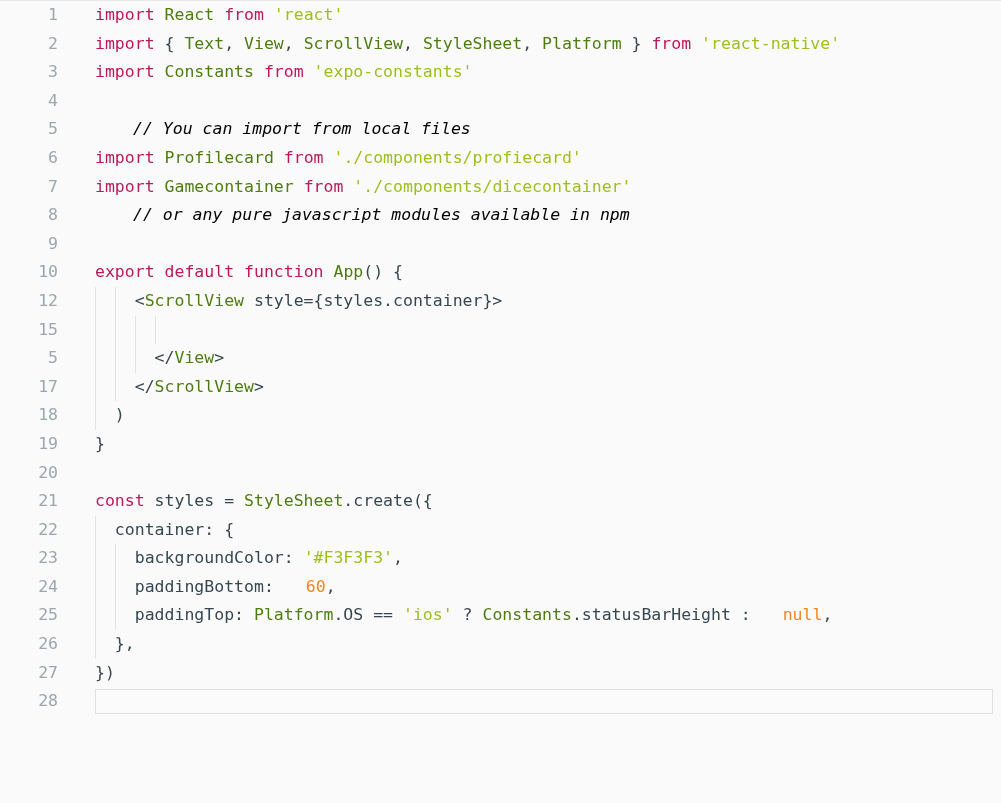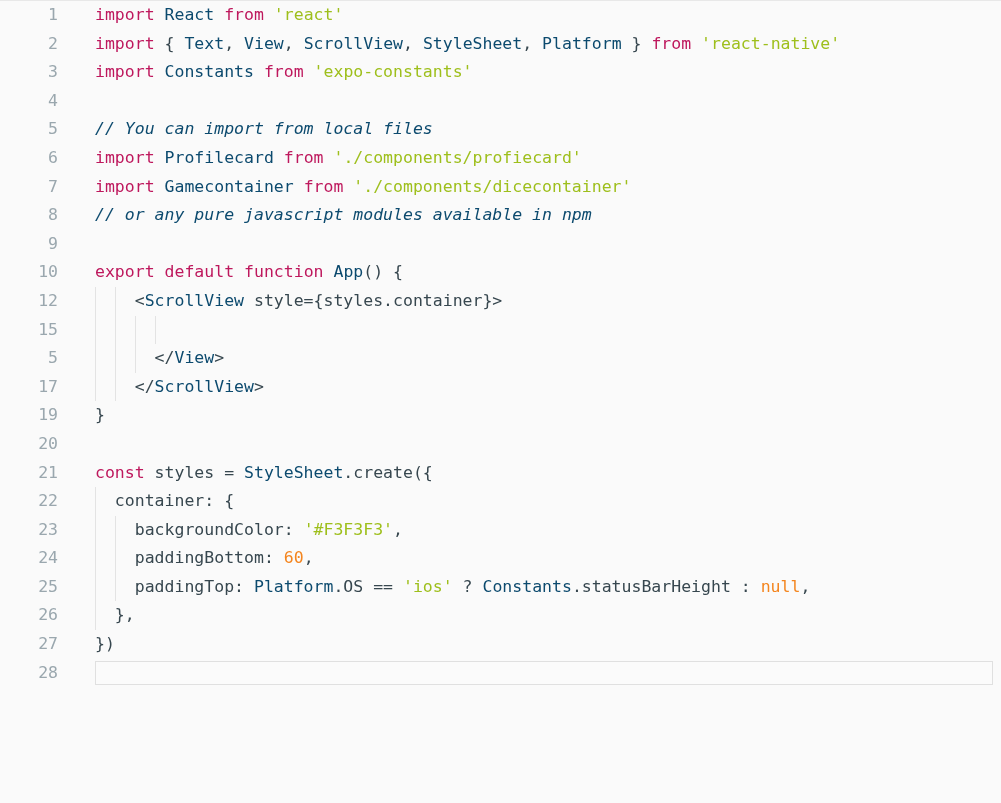--- a/index.html
+++ b/index.html
@@ -72,24 +72,24 @@
   .guide {
     position: absolute;
     top: 0;
     height: 28.6px;
     width: 1px;
     background: #e3e3e3;
   }
 
   
   .t-kw   { color: #be185d; }
-  .t-id   { color: #0c4a6e; }
+  .t-id   { color: #4d7c0f; }
   .t-str  { color: #9ebf1c; }
-  .t-num  { color: #f4851e; }
-  .t-com  { color: #0c4a6e; font-style: italic; }
+  .t-num  { color: #f4851e; margin-left: 22px; }
+  .t-com  { color: #000000; font-style: italic; margin-left: 38px; }
   .t-pln  { color: #37474f; }
   .t-pun  { color: #37474f; }
 </style>
 </head>
 <body>
 
 <div id="editor">
   <div class="code-lines">
       <div class="line"><span class="lnum">1</span><span class="code"><span class="t-kw">import</span><span class="t-pln"> </span><span class="t-id">React</span><span class="t-pln"> </span><span class="t-kw">from</span><span class="t-pln"> </span><span class="t-str">'react'</span></span></div>
       <div class="line"><span class="lnum">2</span><span class="code"><span class="t-kw">import</span><span class="t-pln"> { </span><span class="t-id">Text</span><span class="t-pln">, </span><span class="t-id">View</span><span class="t-pln">, </span><span class="t-id">ScrollView</span><span class="t-pln">, </span><span class="t-id">StyleSheet</span><span class="t-pln">, </span><span class="t-id">Platform</span><span class="t-pln"> } </span><span class="t-kw">from</span><span class="t-pln"> </span><span class="t-str">'react-native'</span></span></div>
@@ -98,20 +98,21 @@
       <div class="line"><span class="lnum">5</span><span class="code"><span class="t-com">// You can import from local files</span></span></div>
       <div class="line"><span class="lnum">6</span><span class="code"><span class="t-kw">import</span><span class="t-pln"> </span><span class="t-id">Profilecard</span><span class="t-pln"> </span><span class="t-kw">from</span><span class="t-pln"> </span><span class="t-str">'./components/profiecard'</span></span></div>
       <div class="line"><span class="lnum">7</span><span class="code"><span class="t-kw">import</span><span class="t-pln"> </span><span class="t-id">Gamecontainer</span><span class="t-pln"> </span><span class="t-kw">from</span><span class="t-pln"> </span><span class="t-str">'./components/dicecontainer'</span></span></div>
       <div class="line"><span class="lnum">8</span><span class="code"><span class="t-com">// or any pure javascript modules available in npm</span></span></div>
       <div class="line"><span class="lnum">9</span><span class="code"></span></div>
       <div class="line"><span class="lnum">10</span><span class="code"><span class="t-kw">export</span><span class="t-pln"> </span><span class="t-kw">default</span><span class="t-pln"> </span><span class="t-kw">function</span><span class="t-pln"> </span><span class="t-id">App</span><span class="t-pln">() {</span></span></div>
       <div class="line"><div class="guide" style="left: 95px;"></div><div class="guide" style="left: 114.9px;"></div><span class="lnum">12</span><span class="code"><span class="t-pun">    &lt;</span><span class="t-id">ScrollView</span><span class="t-pln"> style={styles.container}&gt;</span></span></div>
       <div class="line"><div class="guide" style="left: 95px;"></div><div class="guide" style="left: 114.9px;"></div><div class="guide" style="left: 134.8px;"></div><div class="guide" style="left: 154.7px;"></div><span class="lnum">15</span></div>
       <div class="line"><div class="guide" style="left: 95px;"></div><div class="guide" style="left: 114.9px;"></div><div class="guide" style="left: 134.8px;"></div><span class="lnum">5</span><span class="code"><span class="t-pun">      &lt;/</span><span class="t-id">View</span><span class="t-pun">&gt;</span></span></div>
       <div class="line"><div class="guide" style="left: 95px;"></div><div class="guide" style="left: 114.9px;"></div><span class="lnum">17</span><span class="code"><span class="t-pun">    &lt;/</span><span class="t-id">ScrollView</span><span class="t-pun">&gt;</span></span></div>
+      <div class="line"><div class="guide" style="left: 95px;"></div><span class="lnum">18</span><span class="code"><span class="t-pln">  )</span></span></div>
       <div class="line"><span class="lnum">19</span><span class="code"><span class="t-pln">}</span></span></div>
       <div class="line"><span class="lnum">20</span><span class="code"></span></div>
       <div class="line"><span class="lnum">21</span><span class="code"><span class="t-kw">const</span><span class="t-pln"> styles = </span><span class="t-id">StyleSheet</span><span class="t-pln">.create({</span></span></div>
       <div class="line"><div class="guide" style="left: 95px;"></div><span class="lnum">22</span><span class="code"><span class="t-pln">  container: {</span></span></div>
       <div class="line"><div class="guide" style="left: 95px;"></div><div class="guide" style="left: 114.9px;"></div><span class="lnum">23</span><span class="code"><span class="t-pln">    backgroundColor: </span><span class="t-str">'#F3F3F3'</span><span class="t-pln">,</span></span></div>
       <div class="line"><div class="guide" style="left: 95px;"></div><div class="guide" style="left: 114.9px;"></div><span class="lnum">24</span><span class="code"><span class="t-pln">    paddingBottom: </span><span class="t-num">60</span><span class="t-pln">,</span></span></div>
       <div class="line"><div class="guide" style="left: 95px;"></div><div class="guide" style="left: 114.9px;"></div><span class="lnum">25</span><span class="code"><span class="t-pln">    paddingTop: </span><span class="t-id">Platform</span><span class="t-pln">.OS == </span><span class="t-str">'ios'</span><span class="t-pln"> ? </span><span class="t-id">Constants</span><span class="t-pln">.statusBarHeight : </span><span class="t-num">null</span><span class="t-pln">,</span></span></div>
       <div class="line"><div class="guide" style="left: 95px;"></div><span class="lnum">26</span><span class="code"><span class="t-pln">  },</span></span></div>
       <div class="line"><span class="lnum">27</span><span class="code"><span class="t-pln">})</span></span></div>
       <div class="line"><div class="line-highlight"></div><span class="lnum">28</span><span class="code"></span></div>

